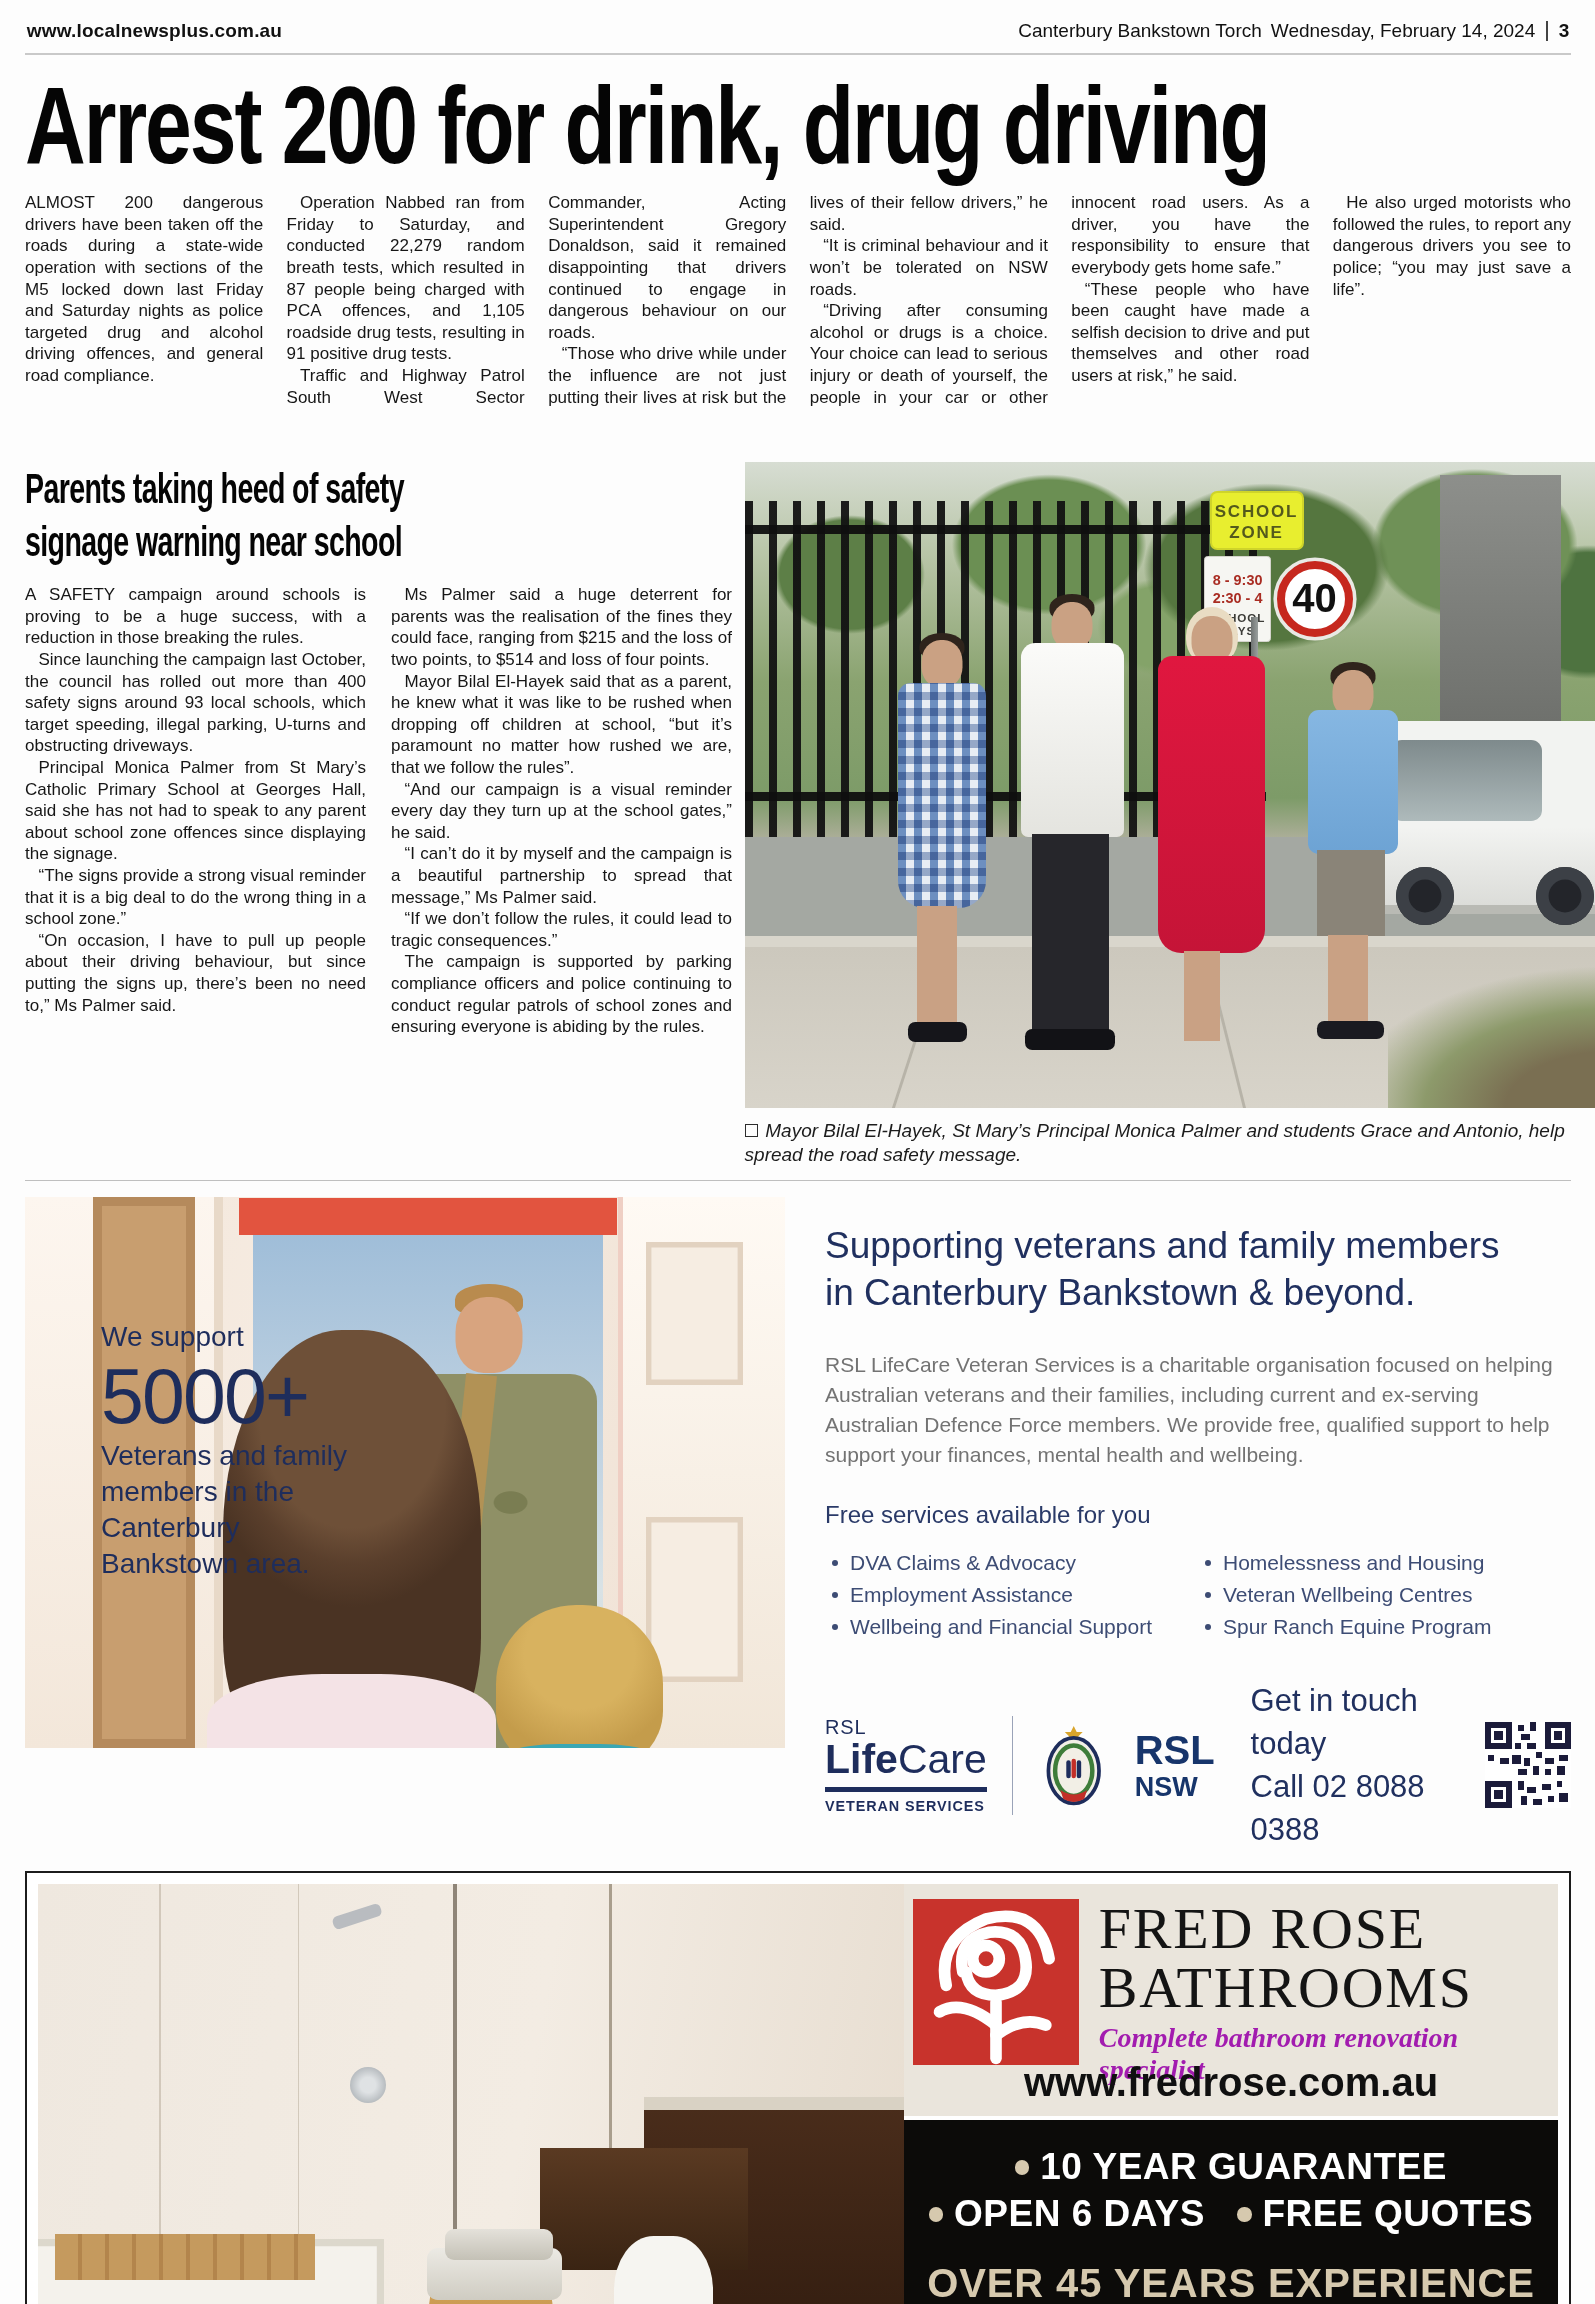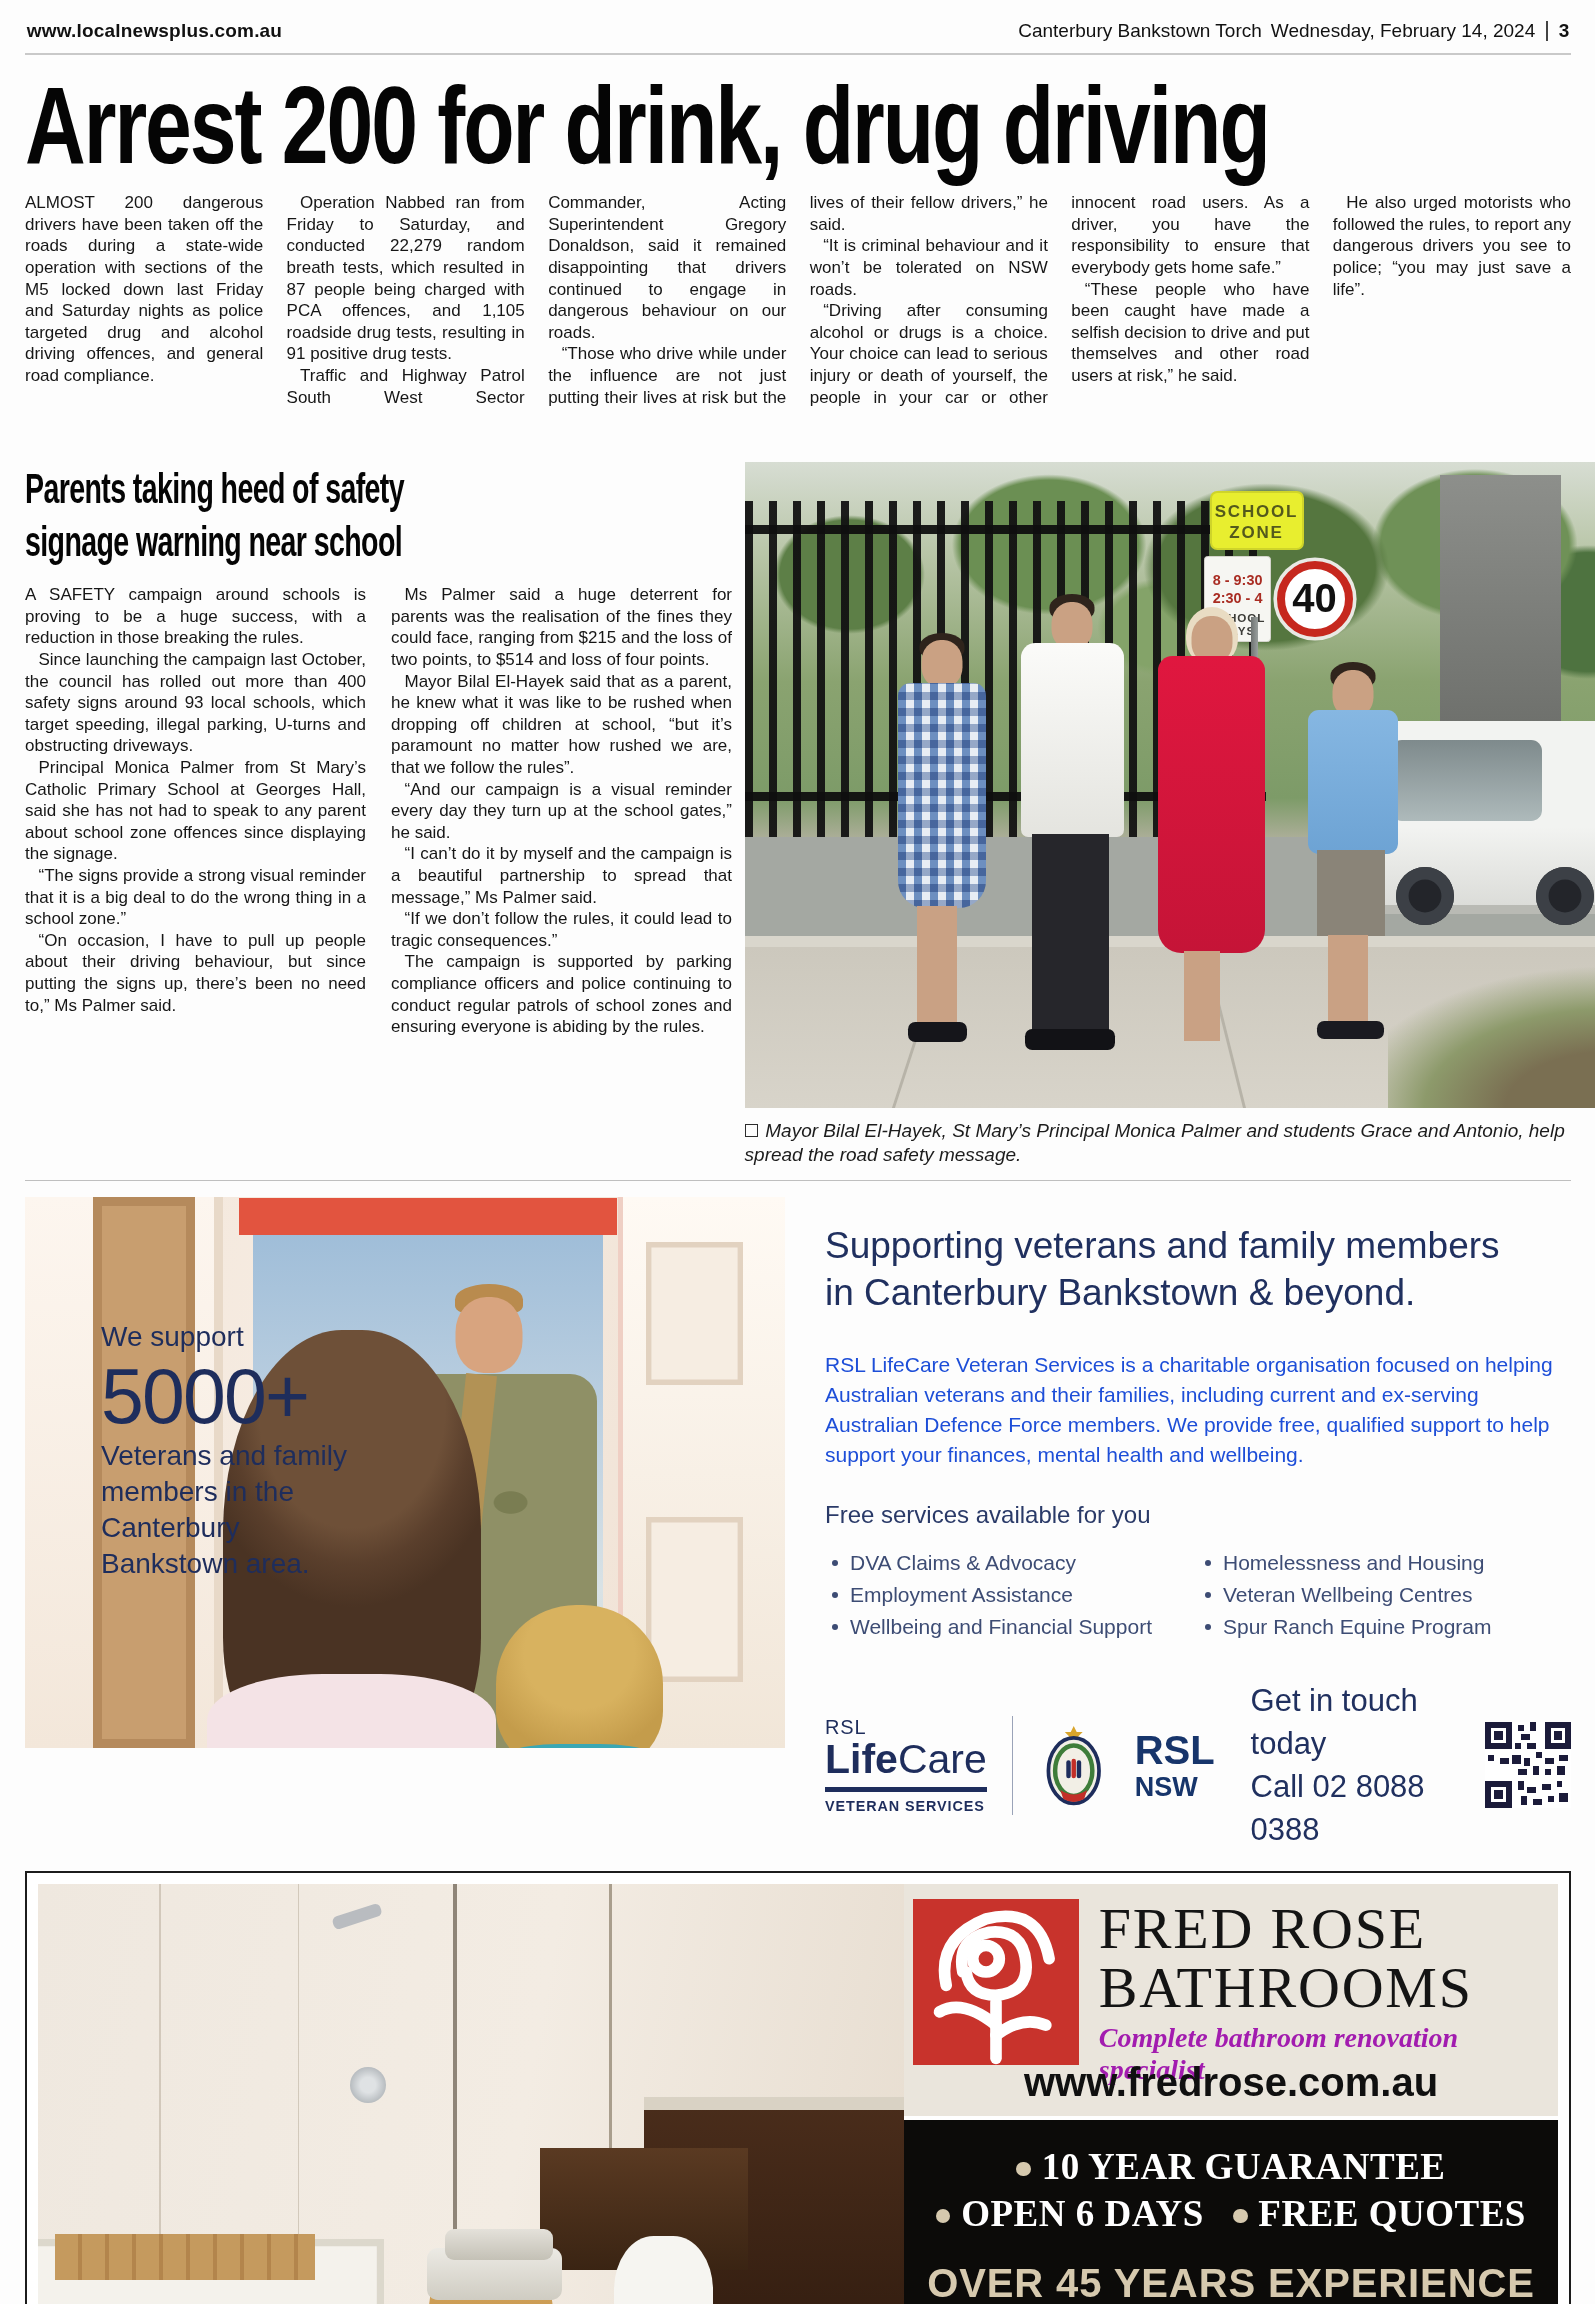--- a/index.html
+++ b/index.html
@@ -120,21 +120,21 @@
   .girlhair .shoulder { position:absolute; left:-6%; bottom:-4%; width:112%; height:26%; background:#f4e3e6; border-radius:40% 40% 0 0; }
   .boyhead { position:absolute; left:62%; bottom:-4%; width:22%; height:30%; background:radial-gradient(60% 60% at 50% 30%, #d8b25f 0 55%, #c49c4b 100%); border-radius:48% 48% 36% 36%; }
   .boyhead .teal { position:absolute; left:-10%; bottom:-30%; width:120%; height:46%; background:#3aa7b4; border-radius:40% 40% 0 0; }
   .rsl-overlay { position:absolute; left:10%; top:22%; width:270px; color:#1e2d5c; }
   .rsl-overlay .l1 { font-size:28px; line-height:36px; }
   .rsl-overlay .big { font-size:77px; line-height:83px; letter-spacing:-1.8px; }
   .rsl-overlay .rest { font-size:28px; line-height:36px; }
 
   .rsl-copy { flex:1; padding-top:25px; color:#1e2d5c; }
   .rsl-title { font-size:37px; line-height:47px; color:#20305f; }
-  .rsl-body { margin-top:34px; font-size:21px; line-height:30px; color:#1d4ed8; max-width:738px; }
+  .rsl-body { margin-top:34px; font-size:21px; line-height:30px; color:#737373; max-width:738px; }
   .rsl-services { margin-top:31px; font-size:24px; color:#2a3a68; }
   .rsl-cols { display:flex; margin-top:18px; gap:0; }
   .rsl-col { width:50%; }
   .rsl-col li { list-style:none; font-size:21px; line-height:32px; color:#3d4c74; position:relative; padding-left:25px; }
   .rsl-col li:before { content:""; position:absolute; left:7.2px; top:12.6px; width:6.3px; height:6.3px; border-radius:50%; background:#3d4c74; }
   .rsl-logos { display:flex; align-items:center; margin-top:36px; gap:25px; }
   .lifecare { line-height:1; color:#1e2d5c; }
   .lifecare .r { font-size:20px; letter-spacing:0.9px; }
   .lifecare .main { font-size:41px; margin-top:1.8px; }
   .lifecare .main b { font-weight:bold; }
@@ -167,21 +167,21 @@
   .bath .towel2 { position:absolute; left:47%; bottom:26%; width:108px; height:31px; background:linear-gradient(#e4e1da,#c4c1b6); border-radius:9px; }
 
   .fred-right { flex:1; display:flex; flex-direction:column; }
   .fred-top { background:#eae5dc; flex:0 0 232px; display:flex; align-items:flex-start; padding:14.4px 16px 0 9px; position:relative; }
   .roselogo { width:166px; height:166px; flex:0 0 auto; }
   .fred-names { margin-left:20px; }
   .fred-name { font-family:"Liberation Serif", serif; font-size:58px; line-height:59px; color:#141414; letter-spacing:1.8px; }
   .fred-tag { font-family:"Liberation Serif", serif; font-style:italic; font-weight:bold; font-size:28px; color:#a21caf; margin-top:5.4px; }
   .fred-web { position:absolute; left:0; right:0; top:176px; text-align:center; font-weight:bold; font-size:40px; color:#101010; }
   .fred-black { background:#0c0b09; flex:1; margin-top:3.6px; color:#fff; text-align:center; padding-top:23.4px; }
-  .fb-line { font-weight:bold; font-size:37px; line-height:47px; letter-spacing:0.5px;font-family:Liberation Serif, serif; }
+  .fb-line { font-weight:bold; font-size:37px; line-height:47px; letter-spacing:0.5px; }
   .dot { display:inline-block; width:14.4px; height:14.4px; border-radius:50%; background:#d6c9ae; margin:0 10.8px 3.6px 0; vertical-align:middle; }
   .fb-exp { color:#d6c9ae; font-weight:bold; font-size:40px; margin-top:23.4px; letter-spacing:0.9px; }
 </style>
 </head>
 <body>
 
 <div class="page">
 
   <div class="masthead">
     <div class="mast-left">www.localnewsplus.com.au</div>

